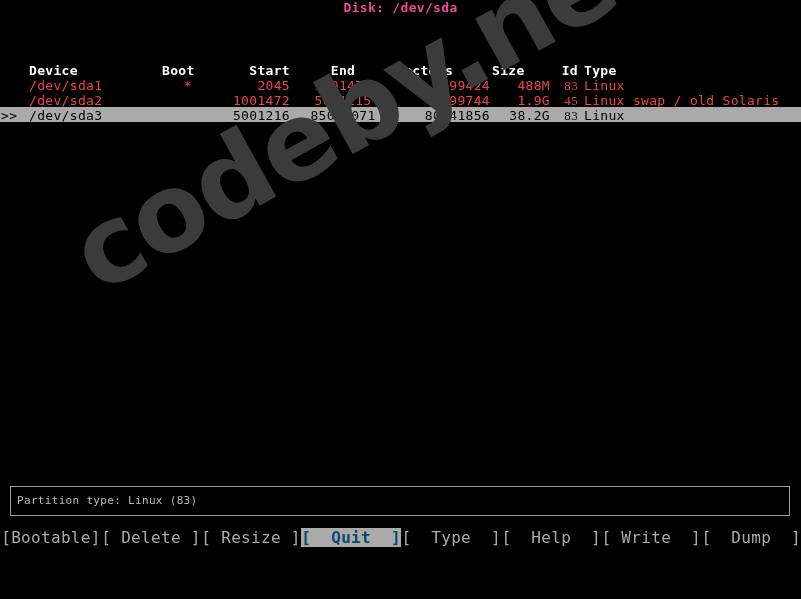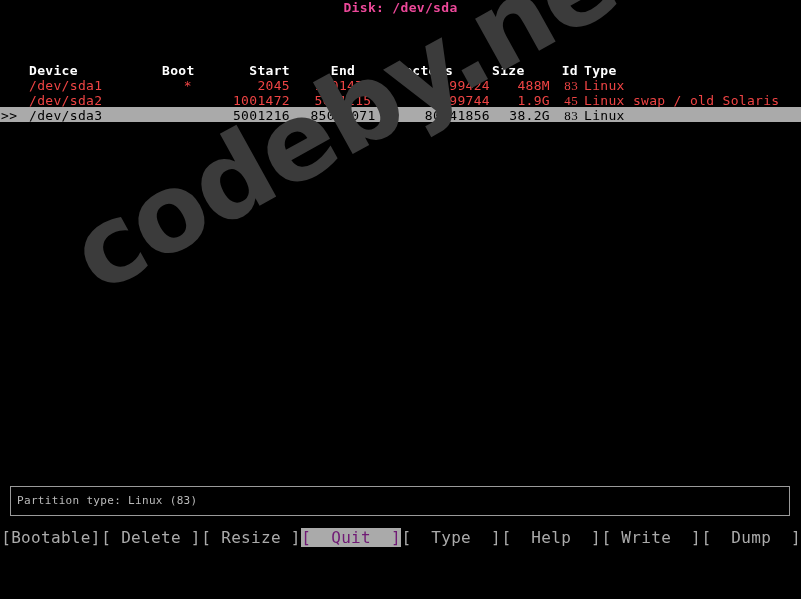--- a/index.html
+++ b/index.html
@@ -79,21 +79,21 @@
   #buttonbar{
     position:absolute;left:0;top:527px;width:801px;height:20px;z-index:3;
     display:flex;align-items:center;
   }
   .btn{
     white-space:pre;color:#aaaaaa;background:transparent;
     font-family:"DejaVu Sans Mono","Liberation Mono",monospace;
     font-size:16px;line-height:19px;height:19px;letter-spacing:0.32px;
     display:inline-block;
   }
-  .btn.selected{background:#aaaaaa;color:#701a75;}
+  .btn.selected{background:#aaaaaa;color:#0c4a6e;font-weight:bold;}
   .btn-gap{display:inline-block;width:9px;height:1px;}
 </style>
 </head>
 <body>
 
 <div id="screen">
 
   <div id="watermark">
     <div class="wm-text">codeby.net</div>
   </div>

